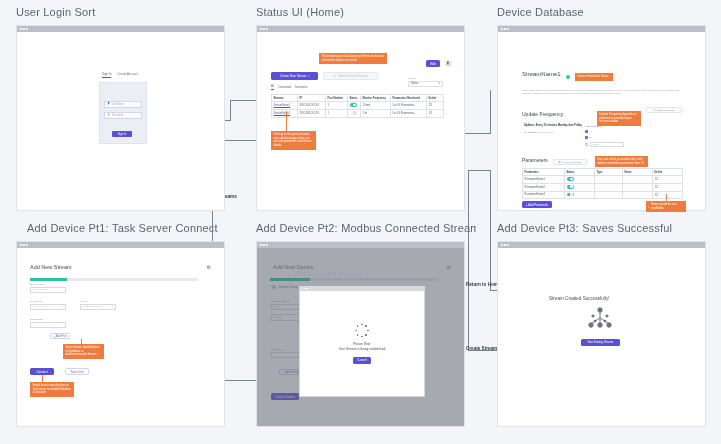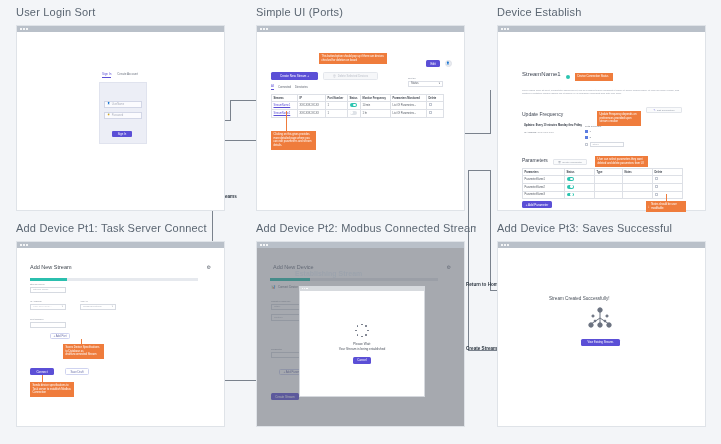--- a/index.html
+++ b/index.html
@@ -212,21 +212,21 @@
           <span class="glyph">🔒</span>
           <span>Password</span>
         </div>
 
         <div class="lg-btn" style="left:95px; top:99px; width:20px;">Sign In</div>
       </div>
     </div>
   </div>
 
   <div class="panel" style="left:256px; top:6px;">
-    <div class="panel-title" style="position:absolute; left:0; top:0; font-size:11px;">Simple UI (Ports)</div>
+    <div class="panel-title" style="position:absolute; left:0; top:0; font-size:11px;">Status UI (Home)</div>
     <div class="window" style="left:0; top:19px; width:209px; height:186px;">
       <div class="winbar">
           <i></i>
           <i></i>
           <i></i>
         </div>
       <div class="winbody">
 
         <div class="orange" style="left:62px; top:21px; width:68px;">This button/option should pop up if there are devices checked for deletion on board</div>
         <div class="conn" style="left:93px; top:40px; width:0; height:5px; border-left:1px solid #ef7c3c;"></div>
@@ -299,21 +299,21 @@
           </tbody>
         </table>
 
         <div class="conn" style="left:29px; top:79px; width:0; height:20px; border-left:1px solid #ef7c3c;"></div>
         <div class="orange" style="left:14px; top:99px; width:45px;">Clicking on this gives provides more detailed page where you can edit parameters and stream details.</div>
       </div>
     </div>
   </div>
 
   <div class="panel" style="left:497px; top:6px;">
-    <div class="panel-title" style="position:absolute; left:0; top:0; font-size:11px;">Device Establish</div>
+    <div class="panel-title" style="position:absolute; left:0; top:0; font-size:11px;">Device Database</div>
     <div class="window" style="left:0; top:19px; width:209px; height:186px;">
       <div class="winbar">
           <i></i>
           <i></i>
           <i></i>
         </div>
       <div class="winbody">
 
         <div class="ds-h" style="left:24px; top:39px;">StreamName1</div>
         <span class="dot-ok" style="position:absolute; left:68px; top:43px;"></span>
@@ -404,21 +404,21 @@
         <div class="conn" style="left:168px; top:162px; width:0; height:7px; border-left:1px solid #ef7c3c;"></div>
         <div class="orange" style="left:148px; top:169px; width:40px; display:flex; gap:2px; align-items:center;">
           <span style="font-size:3px;">ℹ</span>
           <span>Notes should be user modifiable</span>
         </div>
       </div>
     </div>
   </div>
 
   <div class="panel" style="left:16px; top:222px;">
-    <div class="panel-title" style="position:absolute; left:0; top:0; font-size:11px;">Add Device Pt1: Task Server Connect</div>
+    <div class="panel-title" style="position:absolute; left:11px; top:0; font-size:11px;">Add Device Pt1: Task Server Connect</div>
     <div class="window" style="left:0; top:19px; width:209px; height:186px;">
       <div class="winbar">
           <i></i>
           <i></i>
           <i></i>
         </div>
       <div class="winbody">
 
         <div class="ad-title" style="left:13px; top:16px;">Add New Stream</div>
         <div style="position:absolute; right:13px; top:16px; font-size:5px; color:#5a616c;">⚙</div>

